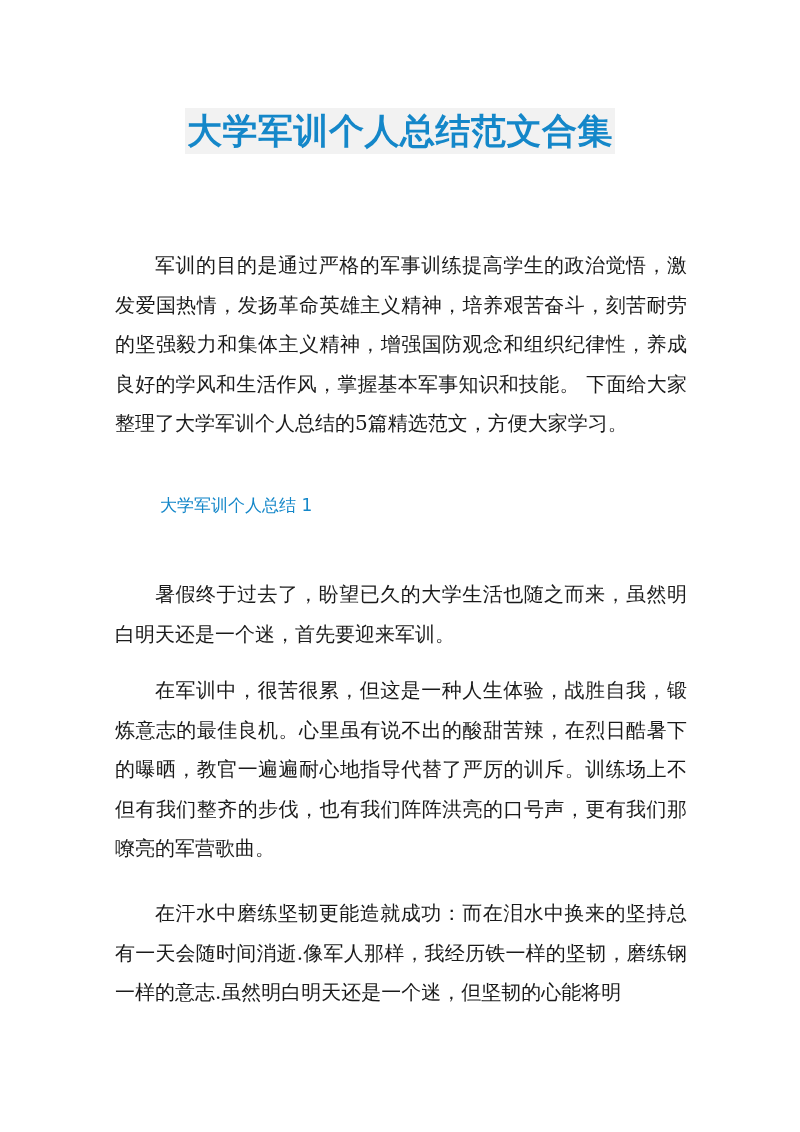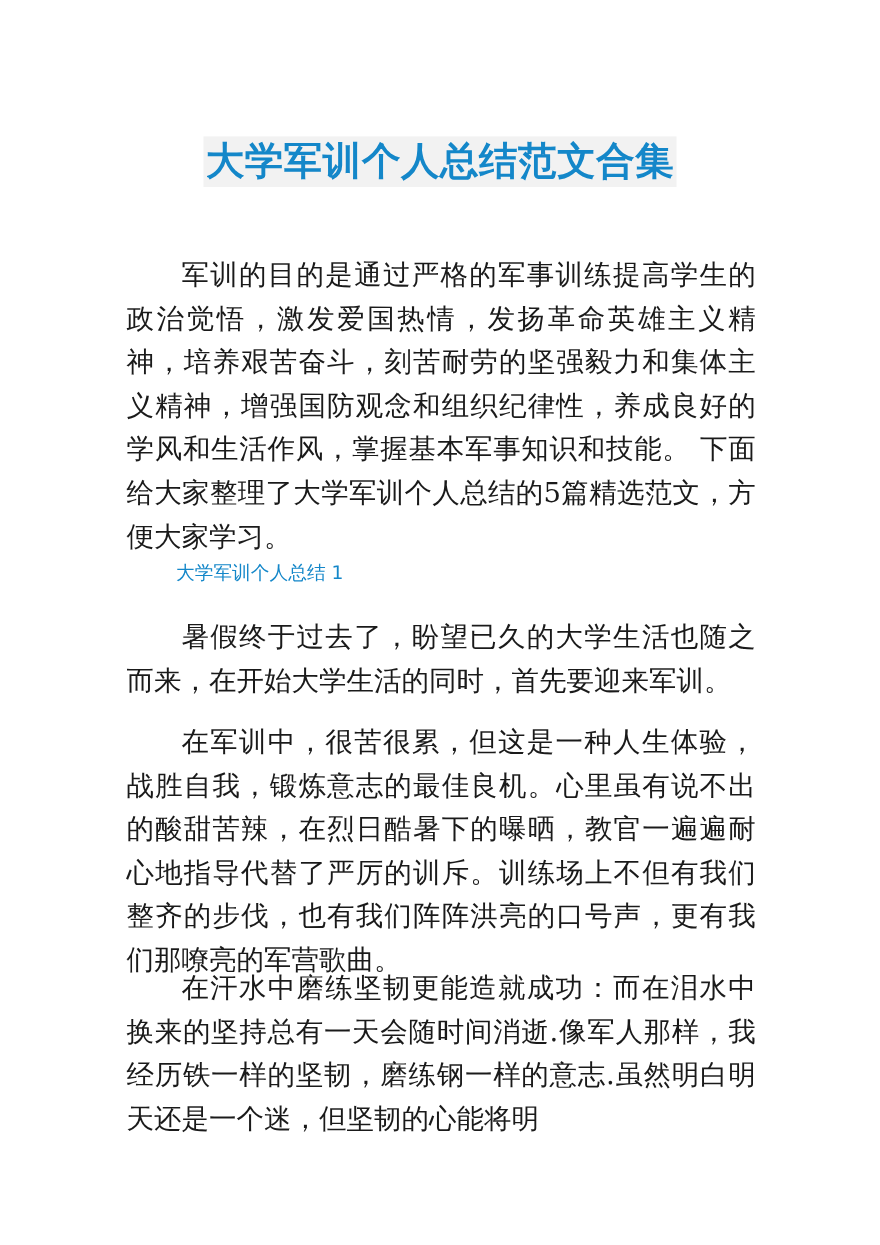--- a/index.html
+++ b/index.html
@@ -10,21 +10,21 @@
     body {
       width: 800px;
       height: 1132px;
       position: relative;
       overflow: hidden;
       font-family: "DejaVu Serif", "Liberation Serif", serif;
       color: #1a1a1a;
     }
     .page {
       position: absolute;
-      left: 0; top: 18px;
+      left: 0; top: 2px;
       width: 800px;
       height: 824px;
     }
     .title-wrap {
       position: absolute;
       top: 106px;
       left: 0;
       width: 800px;
       text-align: center;
     }
@@ -36,24 +36,25 @@
       font-weight: bold;
       font-size: 35px;
       line-height: 46px;
       padding: 0 2px;
       letter-spacing: 0.5px;
     }
     .body-text {
       position: absolute;
       left: 115px;
       width: 572px;
-      font-size: 25px;
+      font-size: 20px;
       line-height: 39.6px;
       text-align: justify;
       text-justify: inter-character;
+      margin-top: 32px;
     }
     .para {
       margin: 0;
       text-indent: 2em;
     }
     .p-intro { top: 212px; }
     .heading {
       position: absolute;
       left: 160px;
       top: 489px;
@@ -76,21 +77,21 @@
     <h1 class="title" style="margin:0;">大学军训个人总结范文合集</h1>
   </div>
 
   <div class="body-text p-intro">
     <p class="para">军训的目的是通过严格的军事训练提高学生的政治觉悟，激发爱国热情，发扬革命英雄主义精神，培养艰苦奋斗，刻苦耐劳的坚强毅力和集体主义精神，增强国防观念和组织纪律性，养成良好的学风和生活作风，掌握基本军事知识和技能。 下面给大家整理了大学军训个人总结的5篇精选范文，方便大家学习。</p>
   </div>
 
   <div class="heading">大学军训个人总结 1</div>
 
   <div class="body-text p1">
-    <p class="para">暑假终于过去了，盼望已久的大学生活也随之而来，在开始大学生活的同时，首先要迎来军训。</p>
+    <p class="para">暑假终于过去了，盼望已久的大学生活也随之而来，虽然明白明天还是一个迷，首先要迎来军训。</p>
   </div>
 
   <div class="body-text p2">
     <p class="para">在军训中，很苦很累，但这是一种人生体验，战胜自我，锻炼意志的最佳良机。心里虽有说不出的酸甜苦辣，在烈日酷暑下的曝晒，教官一遍遍耐心地指导代替了严厉的训斥。训练场上不但有我们整齐的步伐，也有我们阵阵洪亮的口号声，更有我们那嘹亮的军营歌曲。</p>
   </div>
 
   <div class="body-text p3">
     <p class="para">在汗水中磨练坚韧更能造就成功：而在泪水中换来的坚持总有一天会随时间消逝.像军人那样，我经历铁一样的坚韧，磨练钢一样的意志.虽然明白明天还是一个迷，但坚韧的心能将明</p>
   </div>
 

